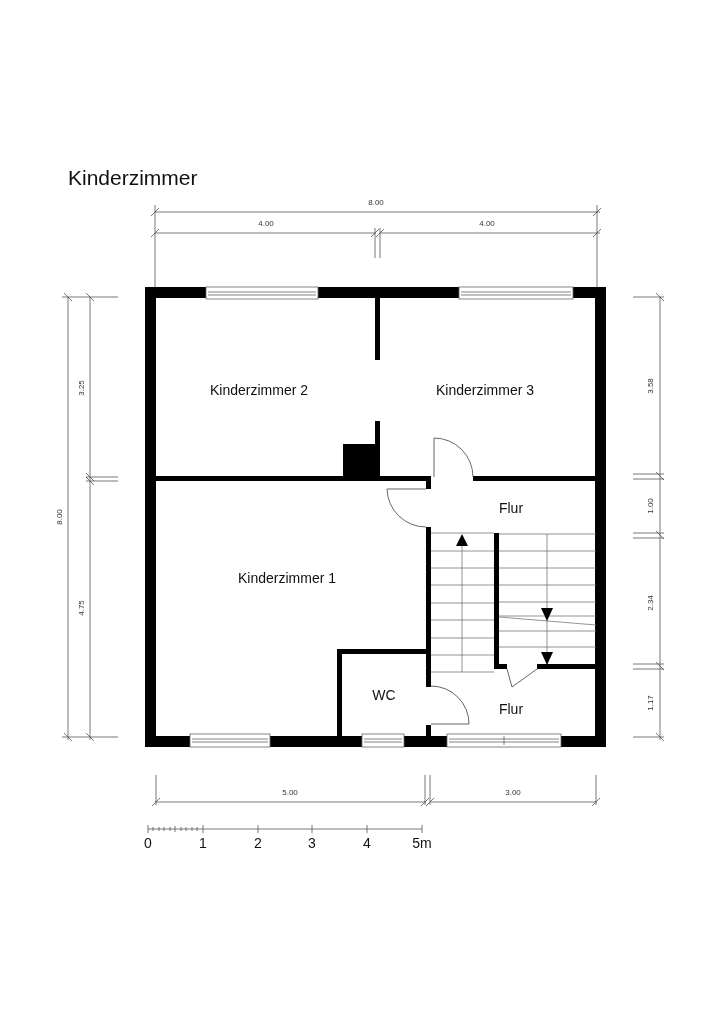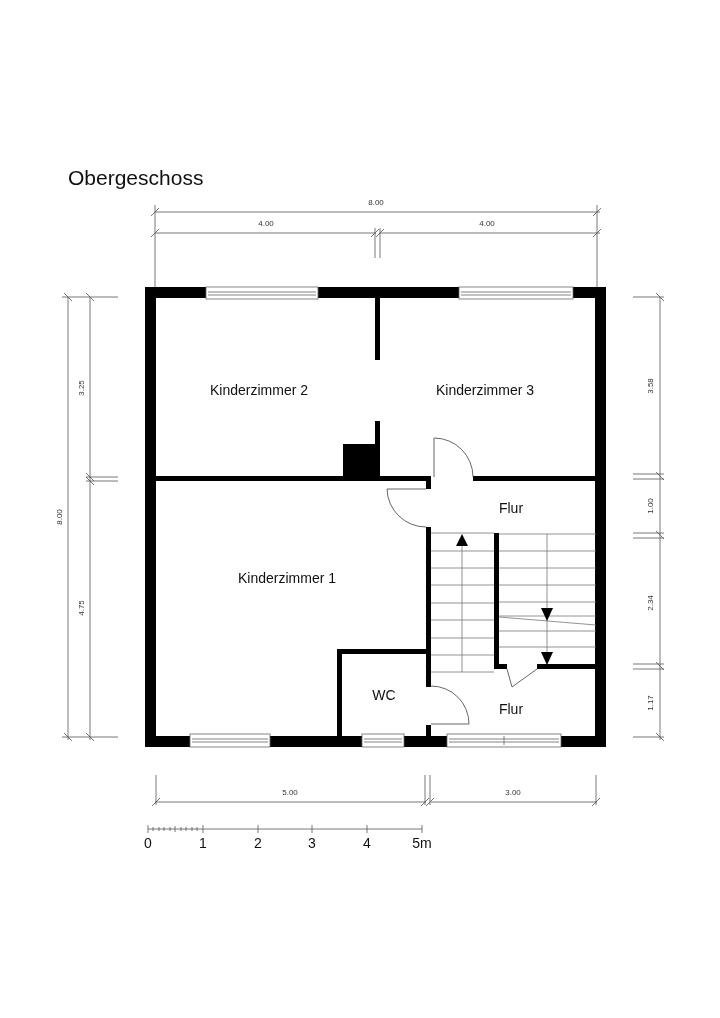--- a/index.html
+++ b/index.html
@@ -13,21 +13,21 @@
     .wall { fill: #000; }
     .dl { stroke: #555; stroke-width: 0.8; fill: none; }
     .thin { stroke: #666; stroke-width: 0.8; fill: none; }
     .win { fill: #fff; stroke: #666; stroke-width: 0.8; }
     .door { stroke: #555; stroke-width: 0.9; fill: none; }
     .stair { stroke: #777; stroke-width: 0.8; }
   </style>
 </head>
 <body>
 
-<div class="title">Obergeschoss</div>
+<div class="title">Kinderzimmer</div>
 
 <svg id="plan" width="720" height="1018" viewBox="0 0 720 1018" xmlns="http://www.w3.org/2000/svg">
 
   <g>
     <line class="dl" x1="155" y1="212" x2="600" y2="212"></line>
     <line class="dl" x1="155" y1="205" x2="155" y2="287"></line>
     <line class="dl" x1="597" y1="205" x2="597" y2="287"></line>
     <line class="dl" x1="151" y1="216" x2="159" y2="208"></line>
     <line class="dl" x1="593" y1="216" x2="601" y2="208"></line>
     <text class="lbl dim" x="376" y="205" text-anchor="middle">8.00</text>

